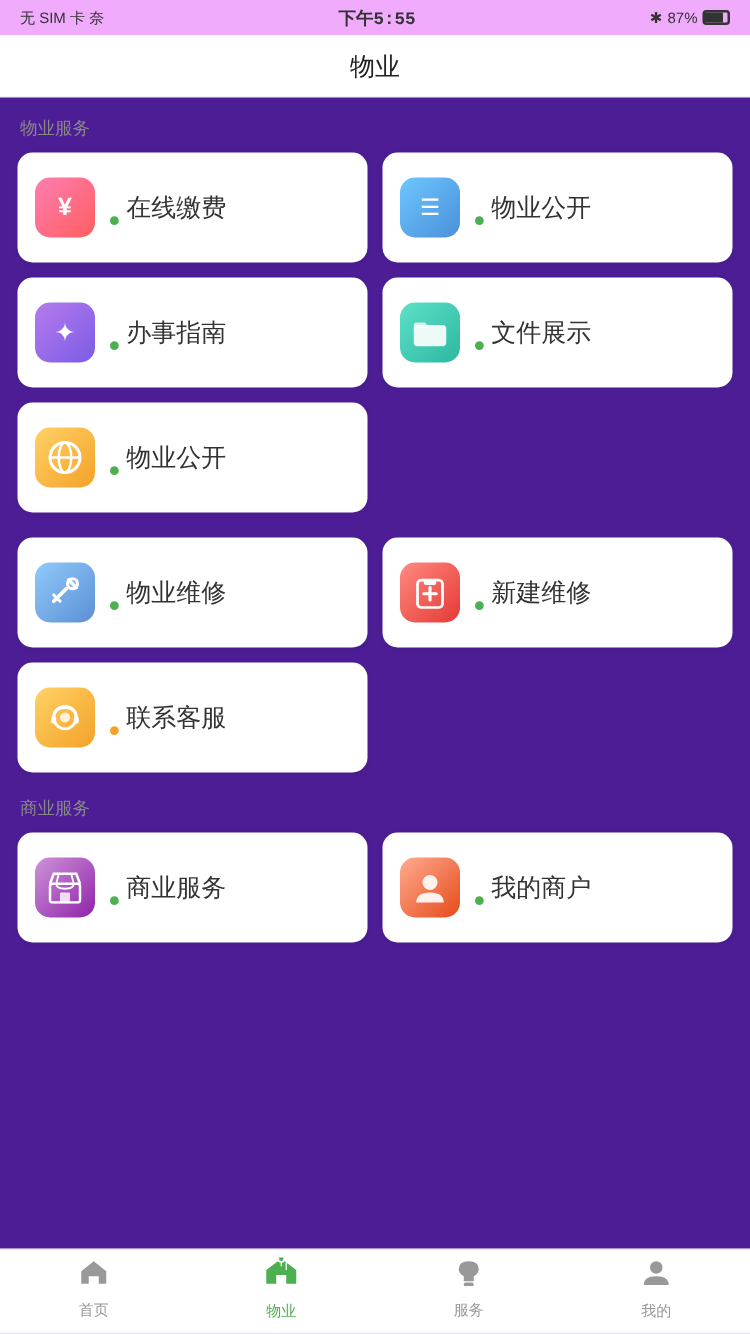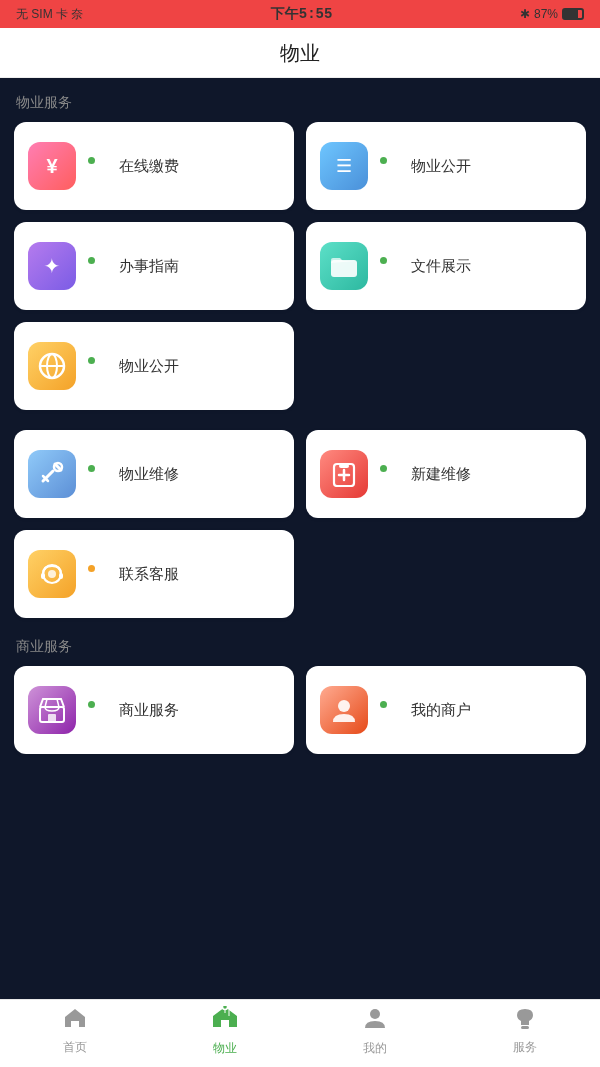--- a/index.html
+++ b/index.html
@@ -8,24 +8,23 @@
       width: 600px;
       min-height: 1067px;
       background: #f0f4f8;
       font-family: -apple-system, 'PingFang SC', 'Helvetica Neue', sans-serif;
       display: flex;
       flex-direction: column;
     }
 
     
     .status-bar {
-      background: #ef4444;
+      background: #f0abfc;
       display: flex;
       justify-content: space-between;
-      align-items: center;
       padding: 6px 16px;
       font-size: 13px;
       color: #333;
       height: 28px;
       gap: 16px;
     }
     .status-left { font-size: 12px; }
     .status-center { font-weight: 600; font-size: 14px; font-family: Liberation Mono, monospace; }
     .status-right { display: flex; align-items: center; gap: 4px; font-size: 12px; }
 
@@ -37,21 +36,21 @@
       font-size: 20px;
       font-weight: 500;
       color: #222;
       border-bottom: 1px solid #eee;
     }
 
     
     .content {
       flex: 1;
       padding: 16px 14px;
-      background: #0f172a;
+      background: #4c1d95;
     }
 
     .section-title {
       font-size: 14px;
       color: #888;
       margin-bottom: 10px;
       padding-left: 2px;
     }
 
     .grid {
@@ -82,23 +81,23 @@
       border-radius: 12px;
       display: flex;
       align-items: center;
       justify-content: center;
       flex-shrink: 0;
       font-size: 22px;
     }
 
     .card-label {
       display: flex;
-      align-items: flex-start;
-      gap: 24px;
-      font-size: 15px;
+      align-items: flex-end;
+      gap: 6px;
+      font-size: 20px;
       color: #333;
     }
 
     .dot {
       width: 7px;
       height: 7px;
       border-radius: 50%;
       flex-shrink: 0;
     }
 
@@ -337,30 +336,30 @@
         <path d="M13 1 L1 10 L1 21 L9 21 L9 14 L17 14 L17 21 L25 21 L25 10 Z"></path>
         <path d="M13 1 L13 7 M17 4 L17 10" stroke="#fff" stroke-width="1" fill="none"></path>
         <circle cx="13" cy="1" r="2.5" fill="#4caf50" stroke="#fff" stroke-width="1.5"></circle>
       </svg>
     </span>
     <span class="nav-label" style="color:#4caf50;">物业</span>
   </div>
 
   <div class="nav-item">
     <span class="nav-icon" style="color:#999;">
+      <svg width="26" height="22" viewBox="0 0 26 22" fill="#999">
+        <path d="M5 8 Q5 2 13 2 Q21 2 21 8 Q21 12 17 14 L17 18 L9 18 L9 14 Q5 12 5 8Z"></path>
+        <rect x="9" y="19" width="8" height="3" rx="1.5"></rect>
+      </svg>
+    </span>
+    <span class="nav-label">服务</span>
+  </div>
+
+  <div class="nav-item">
+    <span class="nav-icon" style="color:#999;">
       <svg width="24" height="24" viewBox="0 0 24 24" fill="#999">
         <circle cx="12" cy="8" r="5"></circle>
         <path d="M2 22 Q2 15 12 15 Q22 15 22 22"></path>
       </svg>
     </span>
     <span class="nav-label">我的</span>
   </div>
-
-  <div class="nav-item">
-    <span class="nav-icon" style="color:#999;">
-      <svg width="26" height="22" viewBox="0 0 26 22" fill="#999">
-        <path d="M5 8 Q5 2 13 2 Q21 2 21 8 Q21 12 17 14 L17 18 L9 18 L9 14 Q5 12 5 8Z"></path>
-        <rect x="9" y="19" width="8" height="3" rx="1.5"></rect>
-      </svg>
-    </span>
-    <span class="nav-label">服务</span>
-  </div>
 </div>
 
 </body></html>

